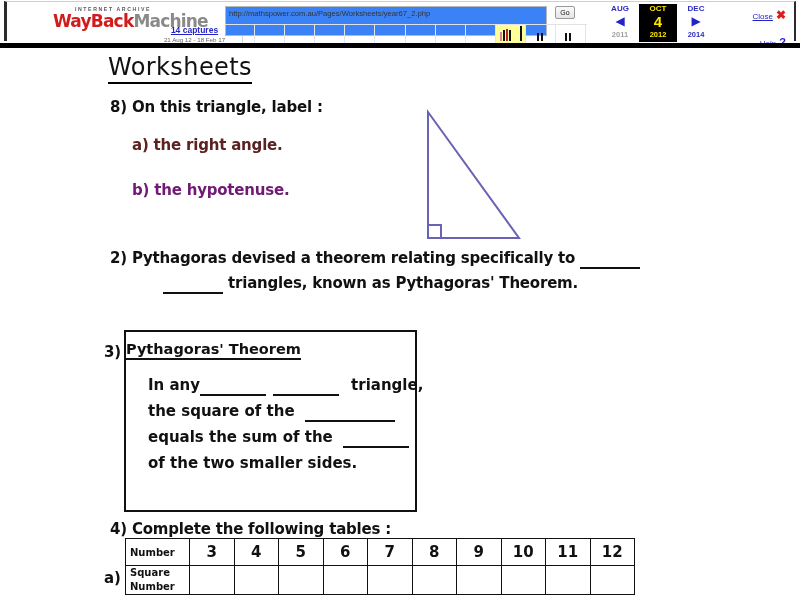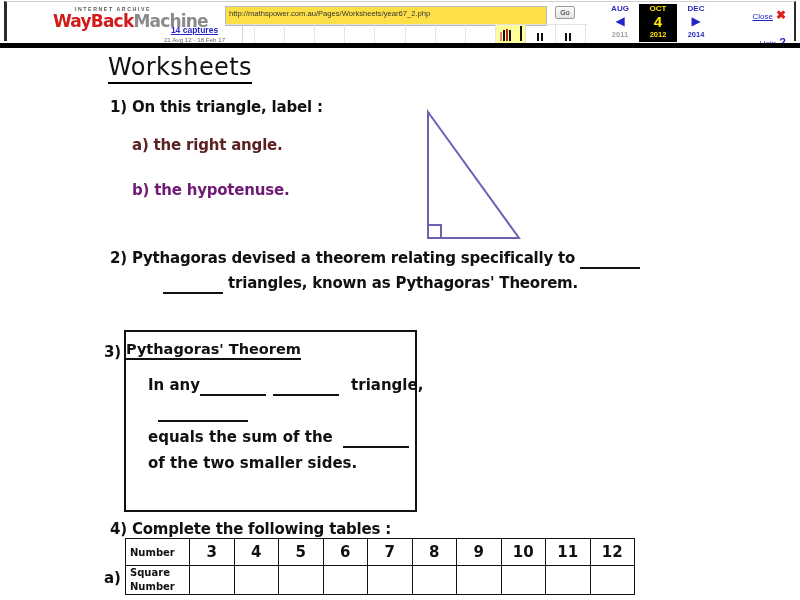--- a/index.html
+++ b/index.html
@@ -84,23 +84,23 @@
 
   
   .wb-urlrow {
     position: absolute;
     left: 218px; top: 4px;
     width: 360px; height: 14px;
   }
   .wb-url {
     position: absolute;
     left: 0; top: 0;
-    width: 322px; height: 20px;
+    width: 322px; height: 30px;
     border: 1px solid #b9b9b9;
-    background: #fde047;
+    background: #3b82f6;
     font-size: 7.6px;
     color: #333;
     padding: 2px 3px 0 3px;
     line-height: 10px;
     font-family: "Liberation Sans", sans-serif;
     white-space: nowrap;
     overflow: hidden;
   }
   .wb-go {
     position: absolute;
@@ -382,42 +382,42 @@
       </div>
     </div>
 
   </div>
 </div>
 
 <div id="worksheet">
 
   <div id="page-title">Worksheets</div>
 
-  <div id="q1" class="ws-text">1) On this triangle, label :</div>
+  <div id="q1" class="ws-text">8) On this triangle, label :</div>
   <div id="q1a" class="ws-text">a) the right angle.</div>
   <div id="q1b" class="ws-text">b) the hypotenuse.</div>
 
   <svg id="triangle-figure" viewBox="0 0 150 175">
     <polygon points="28,65 28,191 119,191" fill="none" stroke="#6a62b5" stroke-width="2" transform="translate(0,-26)"></polygon>
     <polyline points="28,152 41,152 41,165" fill="none" stroke="#6a62b5" stroke-width="2"></polyline>
   </svg>
 
   <div id="q2l1" class="ws-text">
     <span>2) Pythagoras devised a theorem relating specifically to </span><span class="blank" style="width:60px;">&nbsp;</span>
   </div>
   <div id="q2l2" class="ws-text">
     <span class="blank" style="width:60px;">&nbsp;</span><span>  triangles, known as Pythagoras' Theorem.</span>
   </div>
 
   <div id="q3-num" class="ws-text">3)</div>
 
   <div id="theorem-box">
     <div id="theorem-title"><span>Pythagoras' Theorem</span></div>
     <div class="th-line" id="th-l1"><span>In any</span><span class="blank" style="width:66px;">&nbsp;</span><span class="blank" style="width:66px;margin-left:7px;">&nbsp;</span><span style="margin-left:12px;">triangle,</span></div>
-    <div class="th-line" id="th-l2"><span class="blank" style="width:90px;margin-left:10px;">&nbsp;</span></div>
+    <div class="th-line" id="th-l2"><span>the square of the</span><span class="blank" style="width:90px;margin-left:10px;">&nbsp;</span></div>
     <div class="th-line" id="th-l3"><span>equals the sum of the</span><span class="blank" style="width:66px;margin-left:10px;">&nbsp;</span></div>
     <div class="th-line" id="th-l4">of the two smaller sides.</div>
   </div>
 
   <div id="q4" class="ws-text">4)  Complete the following tables :</div>
   <div id="q4a-label" class="ws-text">a)</div>
 
   <table id="numbers-table">
     <tbody>
       <tr>

